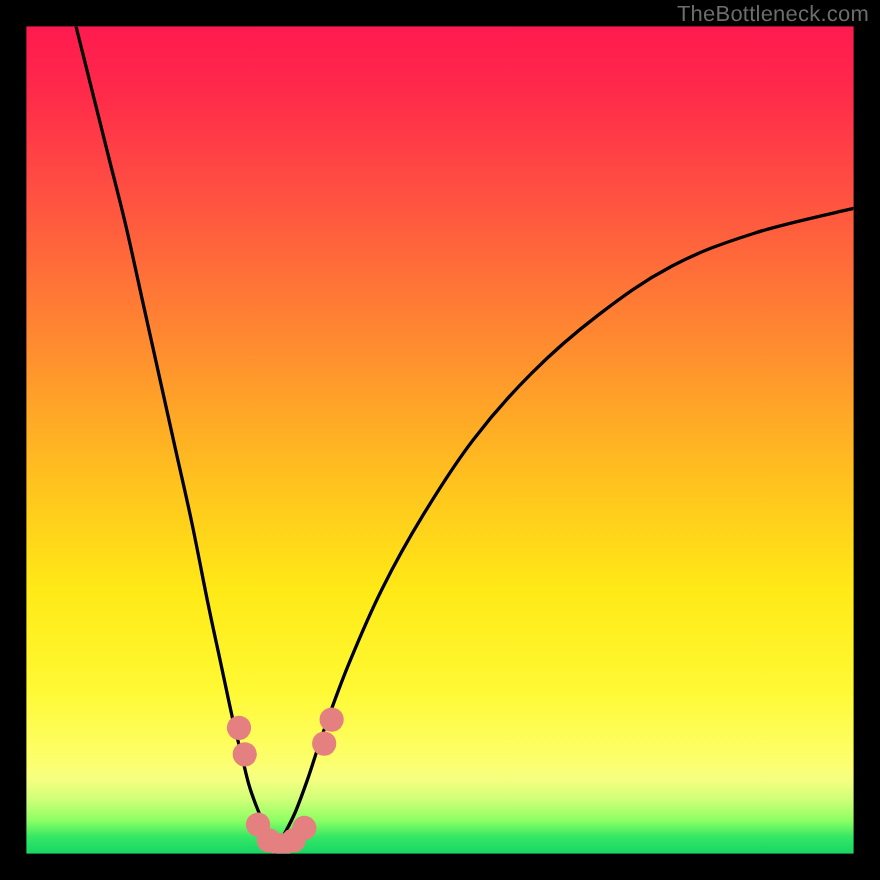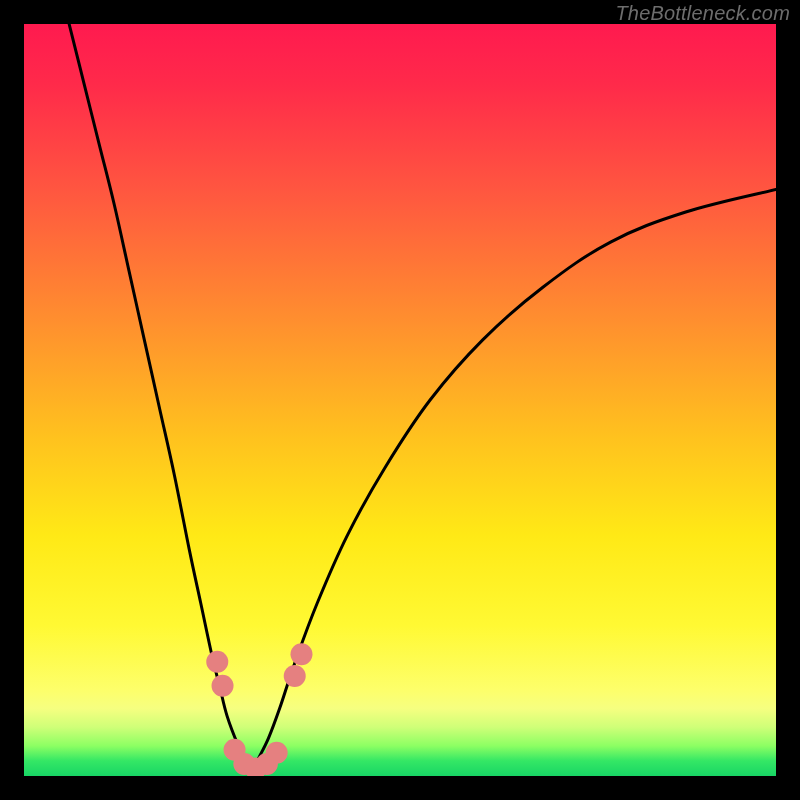--- a/index.html
+++ b/index.html
@@ -11,21 +11,20 @@
     background: #000;
     font-family: Arial, Helvetica, sans-serif;
   }
   .frame {
     position: absolute;
     top: 0;
     left: 0;
     width: 800px;
     height: 800px;
     background: #000;
-    font-style: italic;
   }
   .plot {
     position: absolute;
     top: 24px;
     left: 24px;
     width: 752px;
     height: 752px;
     
     background:
       linear-gradient(

